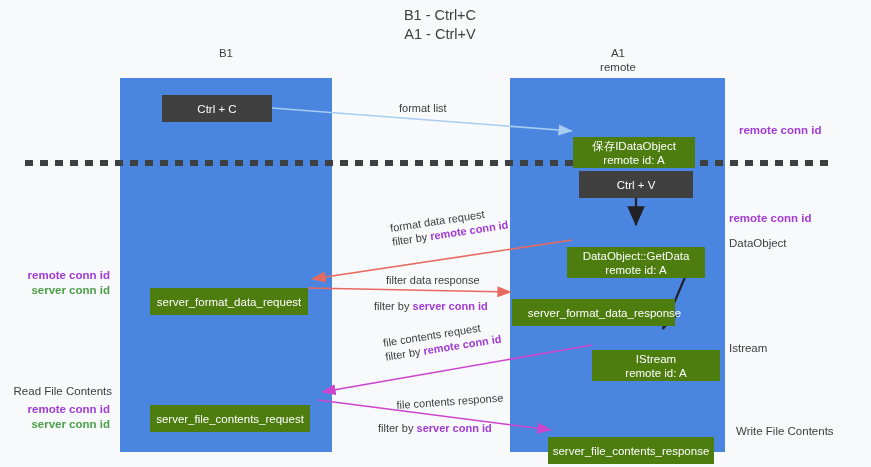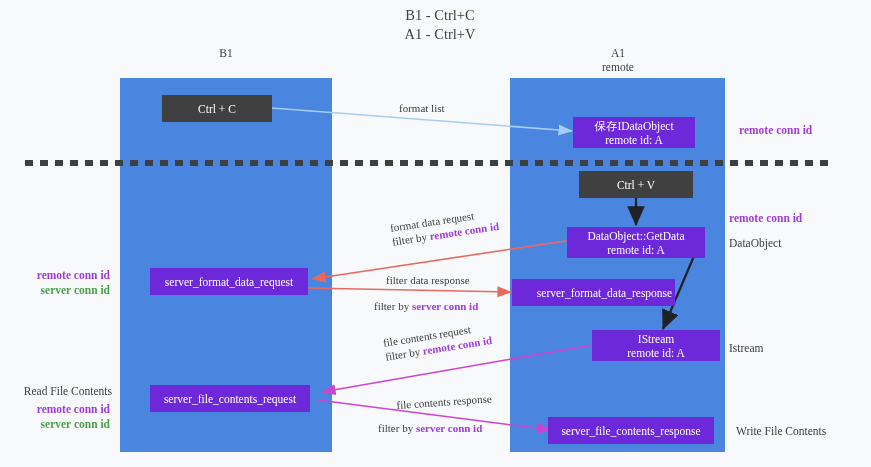--- a/index.html
+++ b/index.html
@@ -5,21 +5,21 @@
   html, body {
     margin: 0;
     padding: 0;
     background: #f8f9fa;
   }
   #stage {
     position: relative;
     width: 865px;
     height: 467px;
     background: #f8f9fa;
-    font-family: Liberation Serif, serif;
+    font-family: Liberation Sans, sans-serif;
     overflow: hidden;
   }
   #svg-layer {
     position: absolute;
     left: 0; top: 0;
     width: 871px;
     height: 467px;
     pointer-events: none;
   }
   .panel {
@@ -32,21 +32,21 @@
     flex-direction: column;
     align-items: center;
     justify-content: center;
     text-align: center;
     color: #ffffff;
     font-size: 11.5px;
     line-height: 14px;
     box-sizing: border-box;
   }
   .node.green { background: #404040; }
-  .node.orange { background: #6d28d9; }
+  .node.orange { background: #4d7c0f; margin-top: 20px; }
   .node .ln { display: block; white-space: nowrap; }
 
   .title {
     position: absolute;
     text-align: center;
     color: #3c4043;
     font-size: 14.5px;
     line-height: 19px;
     white-space: nowrap;
   }

